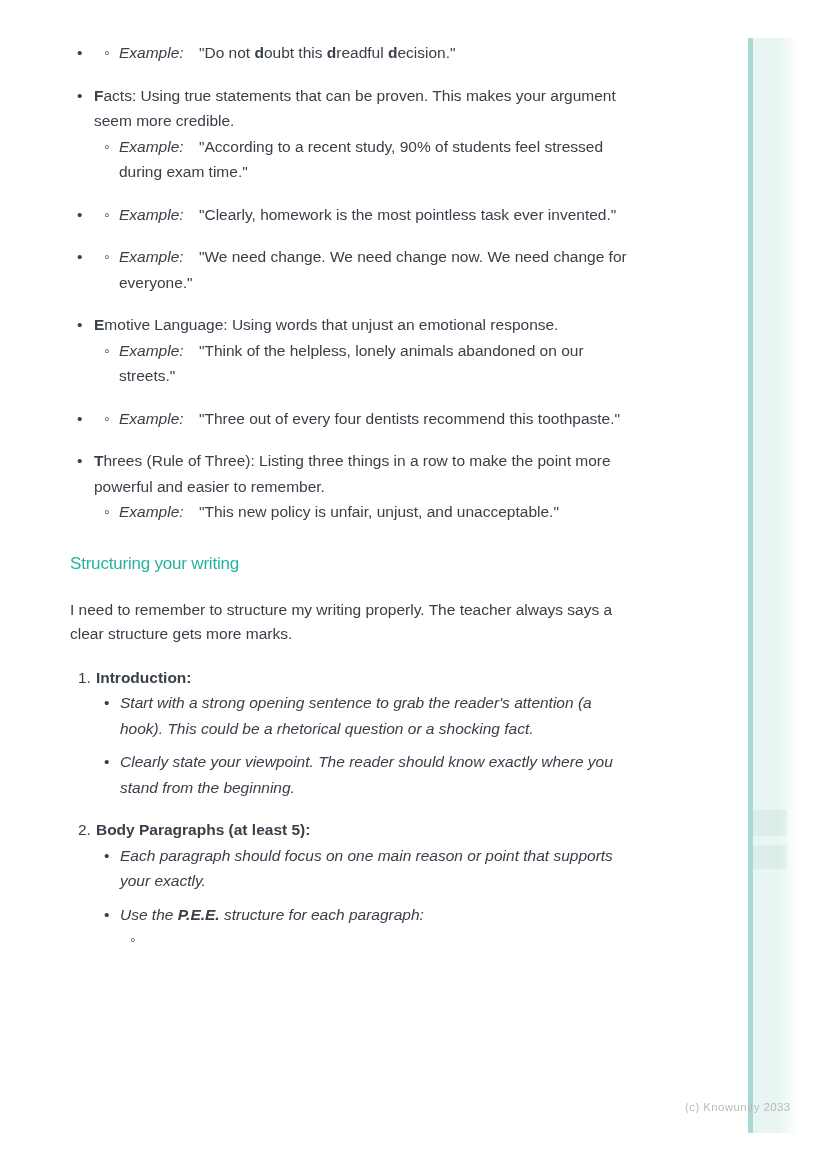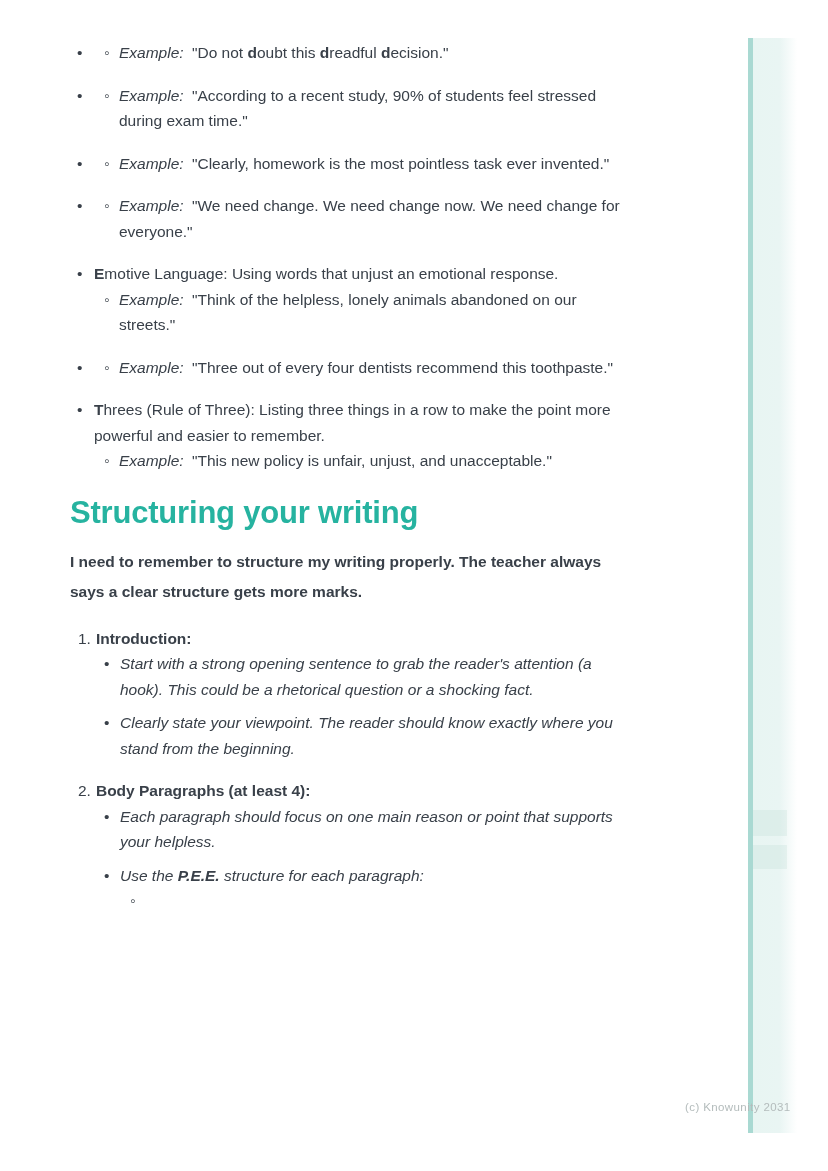--- a/index.html
+++ b/index.html
@@ -43,30 +43,30 @@
   i { font-style: italic; }
 
   
   .tech { display: flex; margin-bottom: 17px; }
   .tech:last-child { margin-bottom: 0; }
   .bm { flex: 0 0 24px; box-sizing: border-box; padding-left: 7px; }
   .tech-content { flex: 1; }
   .ex-row { display: flex; margin-left: 10px; }
   .bm2 { flex: 0 0 15px; }
   .ex-text { flex: 1; }
-  .ex-label { margin-right: 4px; }
+  .ex-label { margin-right: 11px; }
 
   
   .section-heading {
     color: #26b3a0;
-    font-size: 31px; font-weight: 700; line-height: 30px;
+    font-size: 17px; font-weight: 400; line-height: 30px;
     letter-spacing: -0.2px;
     margin: 24px 0 19px 0;
   }
-  .intro-para { margin: 0 0 19px 0; line-height: 30px; font-weight: bold; }
+  .intro-para { margin: 0 0 19px 0; line-height: 24px; }
 
   
   .step { margin-bottom: 17px; }
   .step:last-child { margin-bottom: 0; }
   .step-head { display: flex; padding-left: 8px; }
   .num { margin-right: 5px; }
   .step-bullets { margin-left: 34px; }
   .sb-row { display: flex; margin-top: 0; }
   .sb-row + .sb-row { margin-top: 8px; }
   .bm3 { flex: 0 0 16px; }
@@ -75,39 +75,40 @@
 </style>
 </head>
 <body>
 
 <div>
 
   <div class="strip-line"></div>
   <div class="strip-fill"></div>
   <div class="strip-shade shade-1"></div>
   <div class="strip-shade shade-2"></div>
-  <div class="watermark">(c) Knowunity 2031</div>
+  <div class="watermark">(c) Knowunity 2033</div>
 
   <div class="content">
 
     <ul class="techniques">
 
       <li class="tech">
         <span class="bm">•</span>
         <div class="tech-content">
           <div class="ex-row">
             <span class="bm2">◦</span>
             <div class="ex-text"><i class="ex-label">Example:</i><span> "Do not </span><b>d</b><span>oubt this </span><b>d</b><span>readful </span><b>d</b><span>ecision."</span></div>
           </div>
         </div>
       </li>
 
       <li class="tech">
         <span class="bm">•</span>
         <div class="tech-content">
+          <div class="tech-text"><b>F</b><span>acts: Using true statements that can be proven. This makes your argument seem more credible.</span></div>
           <div class="ex-row">
             <span class="bm2">◦</span>
             <div class="ex-text"><i class="ex-label">Example:</i><span> "According to a recent study, 90% of students feel stressed during exam time."</span></div>
           </div>
         </div>
       </li>
 
       <li class="tech">
         <span class="bm">•</span>
         <div class="tech-content">
@@ -181,26 +182,26 @@
           <div class="sb-row">
             <span class="bm3">•</span>
             <div class="sb-text">Clearly state your viewpoint. The reader should know exactly where you stand from the beginning.</div>
           </div>
         </div>
       </li>
 
       <li class="step">
         <div class="step-head">
             <span class="num">2.</span>
-            <b>Body Paragraphs (at least 4):</b>
+            <b>Body Paragraphs (at least 5):</b>
           </div>
         <div class="step-bullets">
           <div class="sb-row">
             <span class="bm3">•</span>
-            <div class="sb-text">Each paragraph should focus on one main reason or point that supports your helpless.</div>
+            <div class="sb-text">Each paragraph should focus on one main reason or point that supports your exactly.</div>
           </div>
           <div class="sb-row">
             <span class="bm3">•</span>
             <div class="sb-text"><span>Use the </span><b>P.E.E.</b><span> structure for each paragraph:</span>
               <div class="pee-sub">
                 <span class="bm2">◦</span>
               </div>
             </div>
           </div>
         </div>

